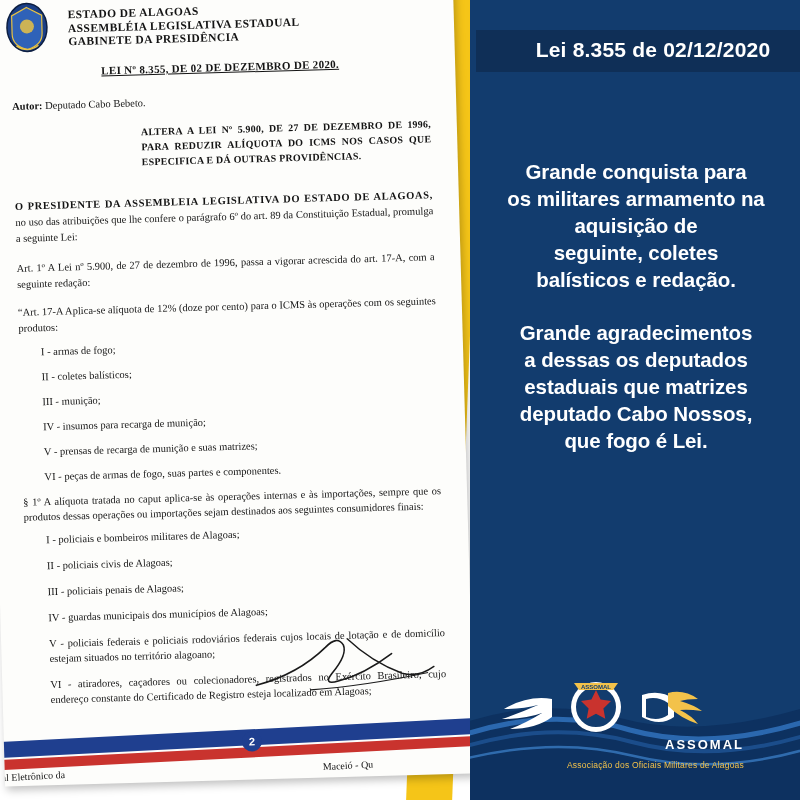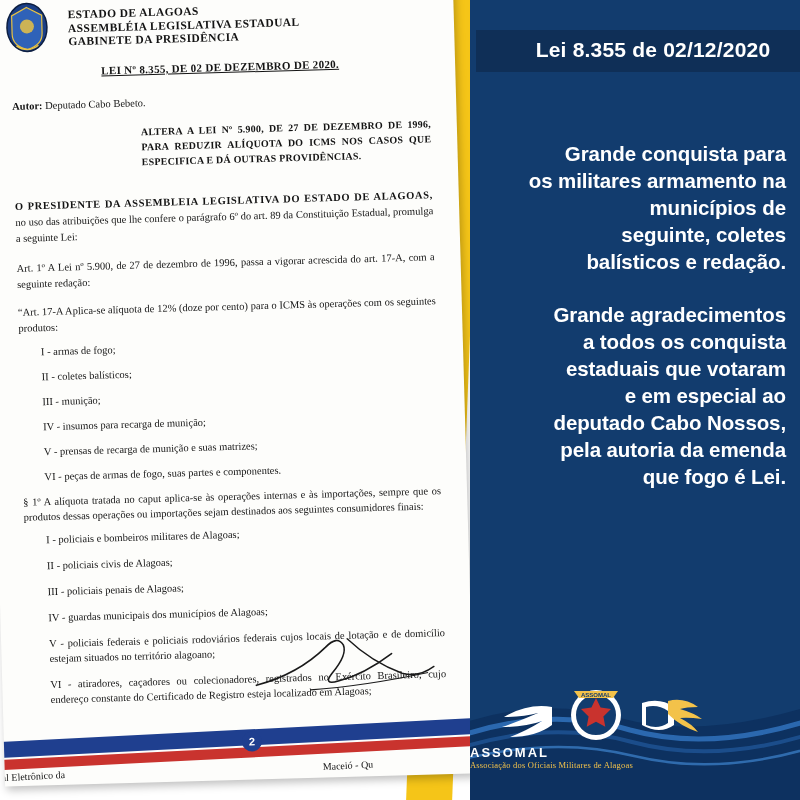--- a/index.html
+++ b/index.html
@@ -205,65 +205,64 @@
     padding:8px 0 10px 18px;
     background:#0f2f57;
     color:#ffffff;
     font-size:21px;
     font-weight:bold;
     text-align:center;
     letter-spacing:.2px;
   }
   .msg{
     position:absolute;
-    left:16px;top:140px;
+    left:16px;top:158px;
     width:300px;
     color:#ffffff;
-    text-align:right;
+    text-align:center;
     font-size:20.5px;
     font-weight:bold;
     line-height:27px;
     letter-spacing:-.1px;
   }
   .msg p{margin:0;}
   .msg .gap{height:26px;}
 
   
   .ribbon{
     position:absolute;
     left:470px;bottom:0;
     width:330px;height:160px;
     overflow:hidden;
   }
   .logo-wrap{
     position:absolute;
     left:470px;bottom:30px;
     width:274px;
-    text-align:left;
+    text-align:right;
   }
   .logo-row{
     display:flex;
     align-items:flex-end;
     justify-content:center;
     gap:6px;
     height:62px;
   }
   .assomal-name{
     color:#ffffff;
     font-size:13px;
     font-weight:bold;
     letter-spacing:2px;
     margin-top:2px;
   }
   .assomal-sub{
     color:#f3c24a;
     font-size:8.5px;
     letter-spacing:.2px;
-    margin-top:0;
-    font-family:Liberation Serif, serif;
+    margin-top:8px;
   }
 </style>
 </head>
 <body>
 
 <div class="canvas">
 
   <div class="doc-stage">
     <div class="yellow-edge"></div>
 
@@ -335,30 +334,28 @@
     </div>
   </div>
 
   <div class="panel">
 
     <div class="lei-badge">Lei 8.355 de 02/12/2020</div>
 
     <div class="msg">
       <p>Grande conquista para</p>
       <p>os militares armamento na</p>
-      <p>municípios de</p>
+      <p>aquisição de</p>
       <p>seguinte, coletes</p>
       <p>balísticos e redação.</p>
       <div class="gap"></div>
       <p>Grande agradecimentos</p>
-      <p>a  todos os conquista</p>
-      <p>estaduais que votaram</p>
-      <p>e em especial ao</p>
+      <p>a  dessas os deputados</p>
+      <p>estaduais que matrizes</p>
       <p>deputado Cabo Nossos,</p>
-      <p>pela autoria da emenda</p>
       <p>que fogo é Lei.</p>
     </div>
   </div>
 
   <svg class="ribbon" viewBox="0 0 330 160">
     <path d="M-10 84 Q70 56 150 78 Q230 100 340 66 L340 160 L-10 160 Z" fill="#0d3160"></path>
     <path d="M-10 96 Q80 66 160 90 Q240 112 340 80" stroke="#2f6fb8" stroke-width="5" fill="none" opacity=".9"></path>
     <path d="M-10 108 Q80 80 162 102 Q244 124 340 94" stroke="#1d5190" stroke-width="4" fill="none" opacity=".9"></path>
     <path d="M-10 120 Q84 96 164 116 Q246 136 340 108" stroke="#3f85cf" stroke-width="2.5" fill="none" opacity=".7"></path>
   </svg>

